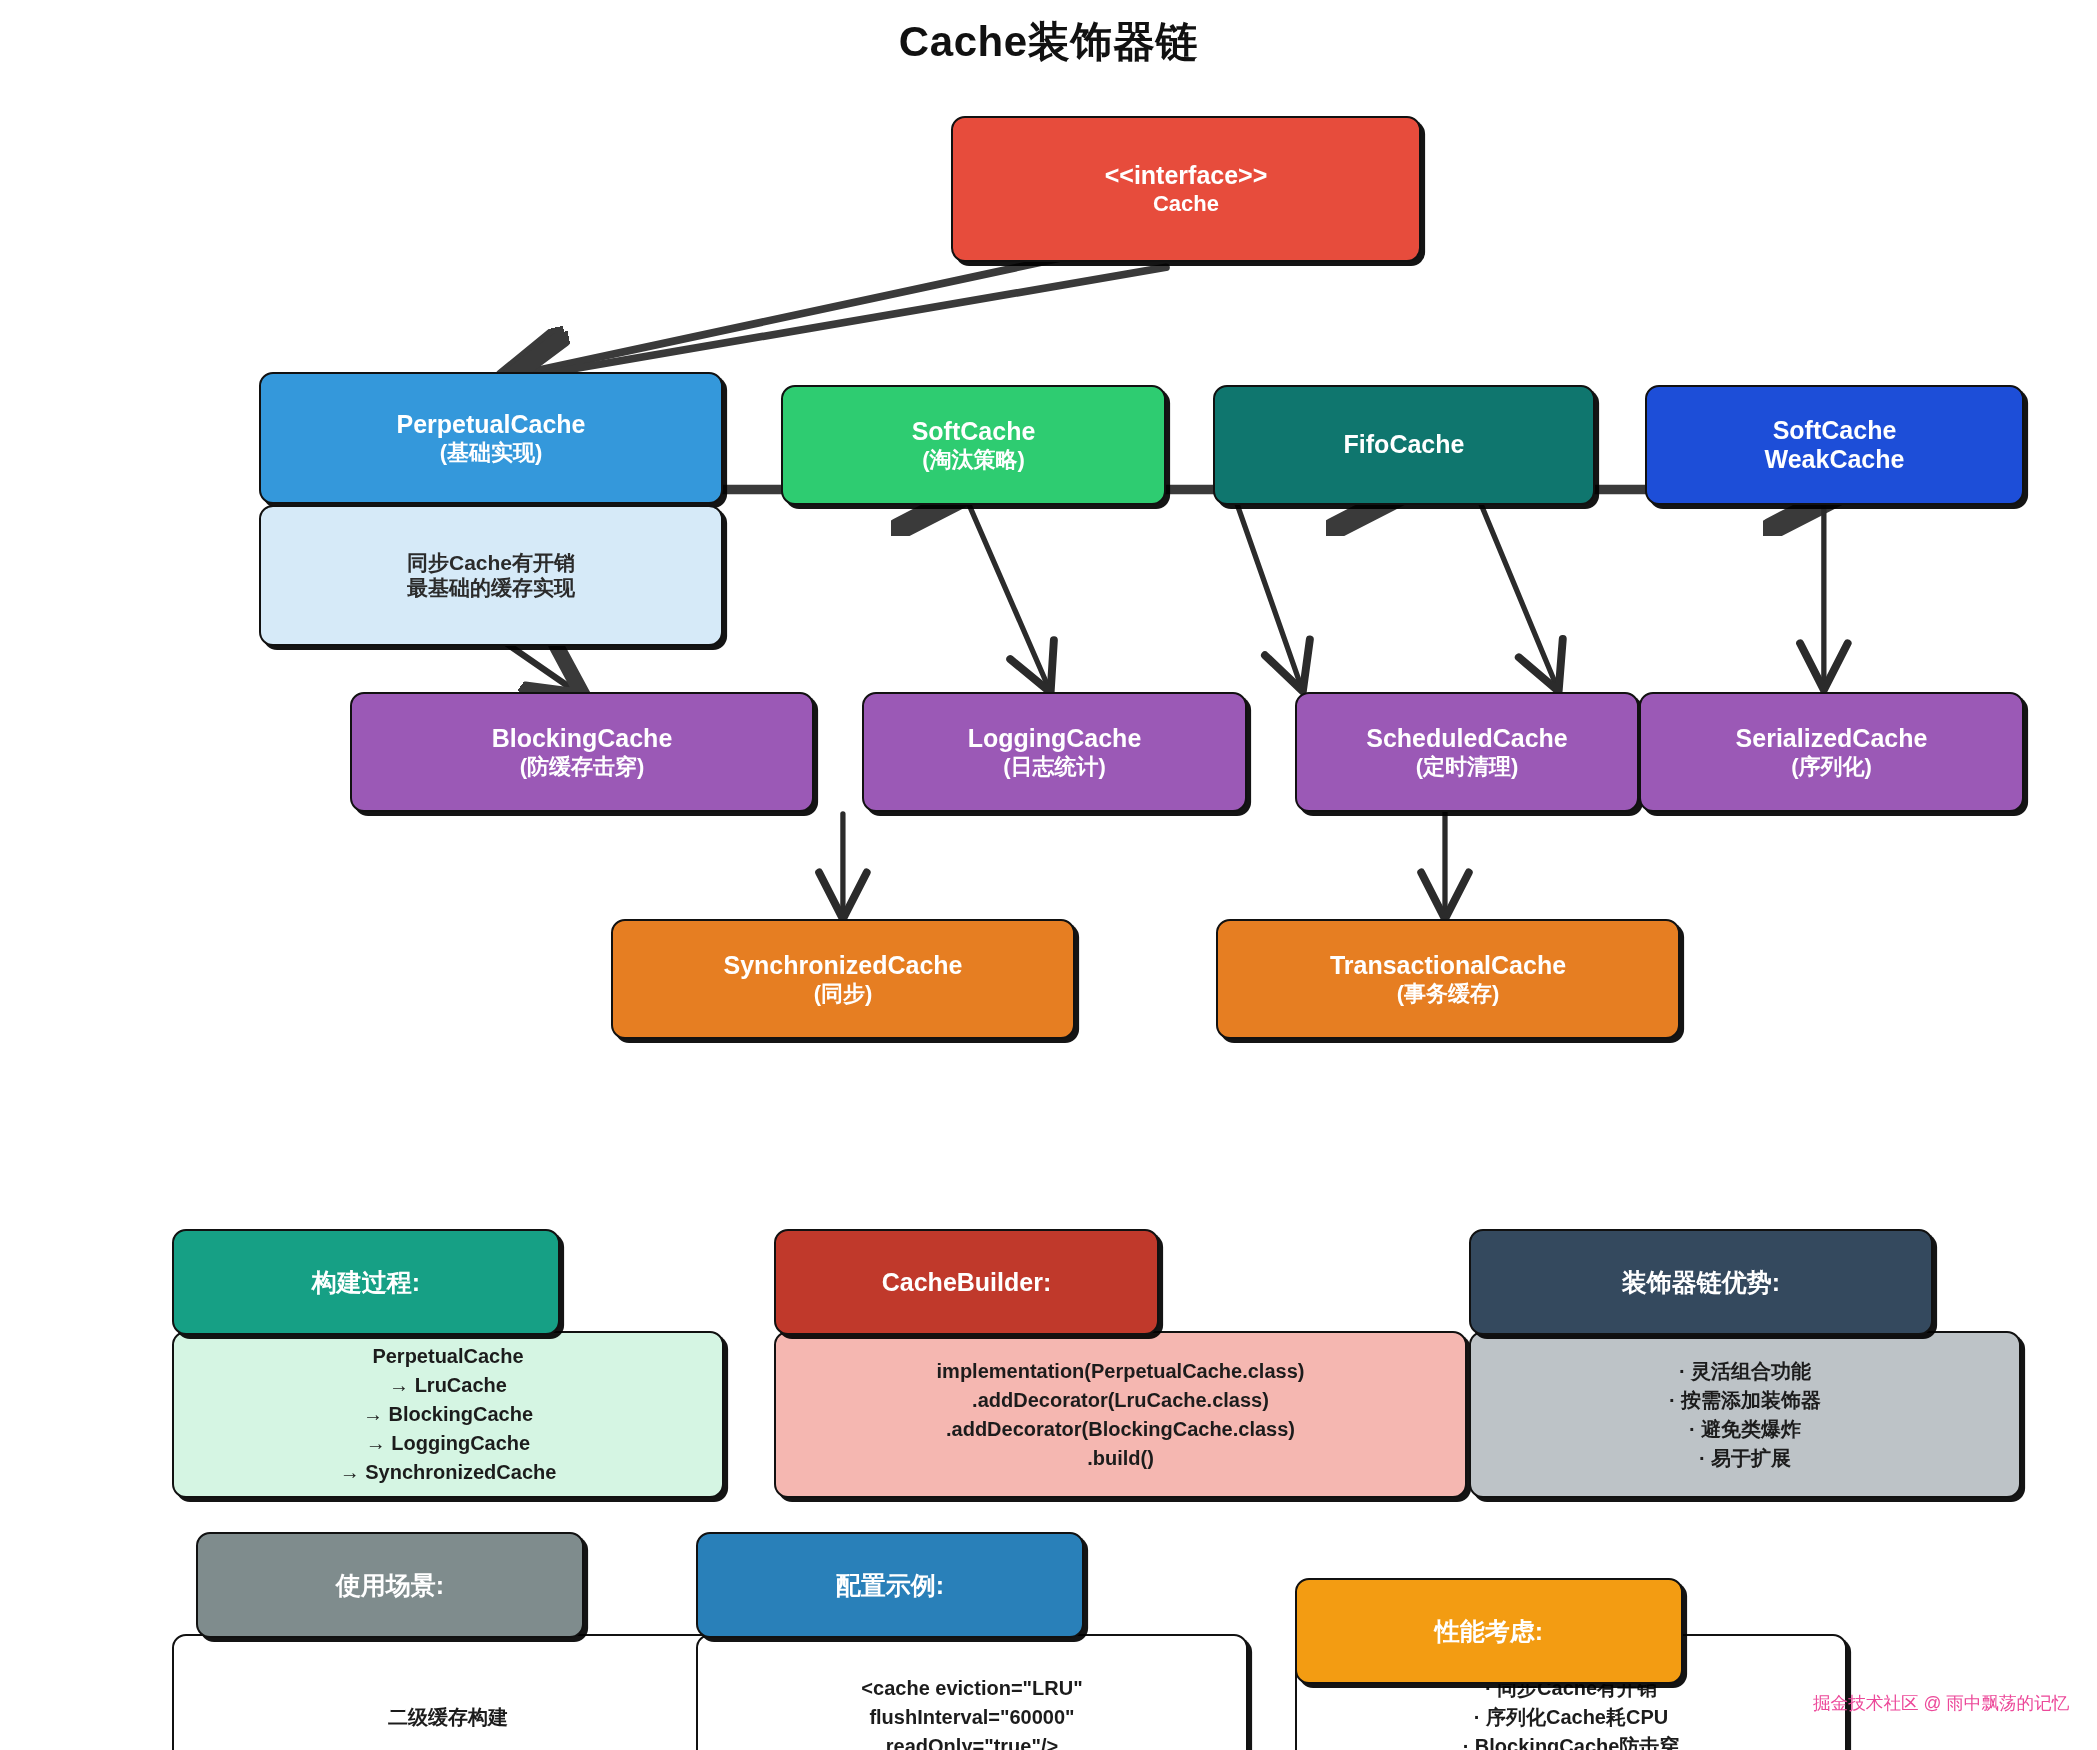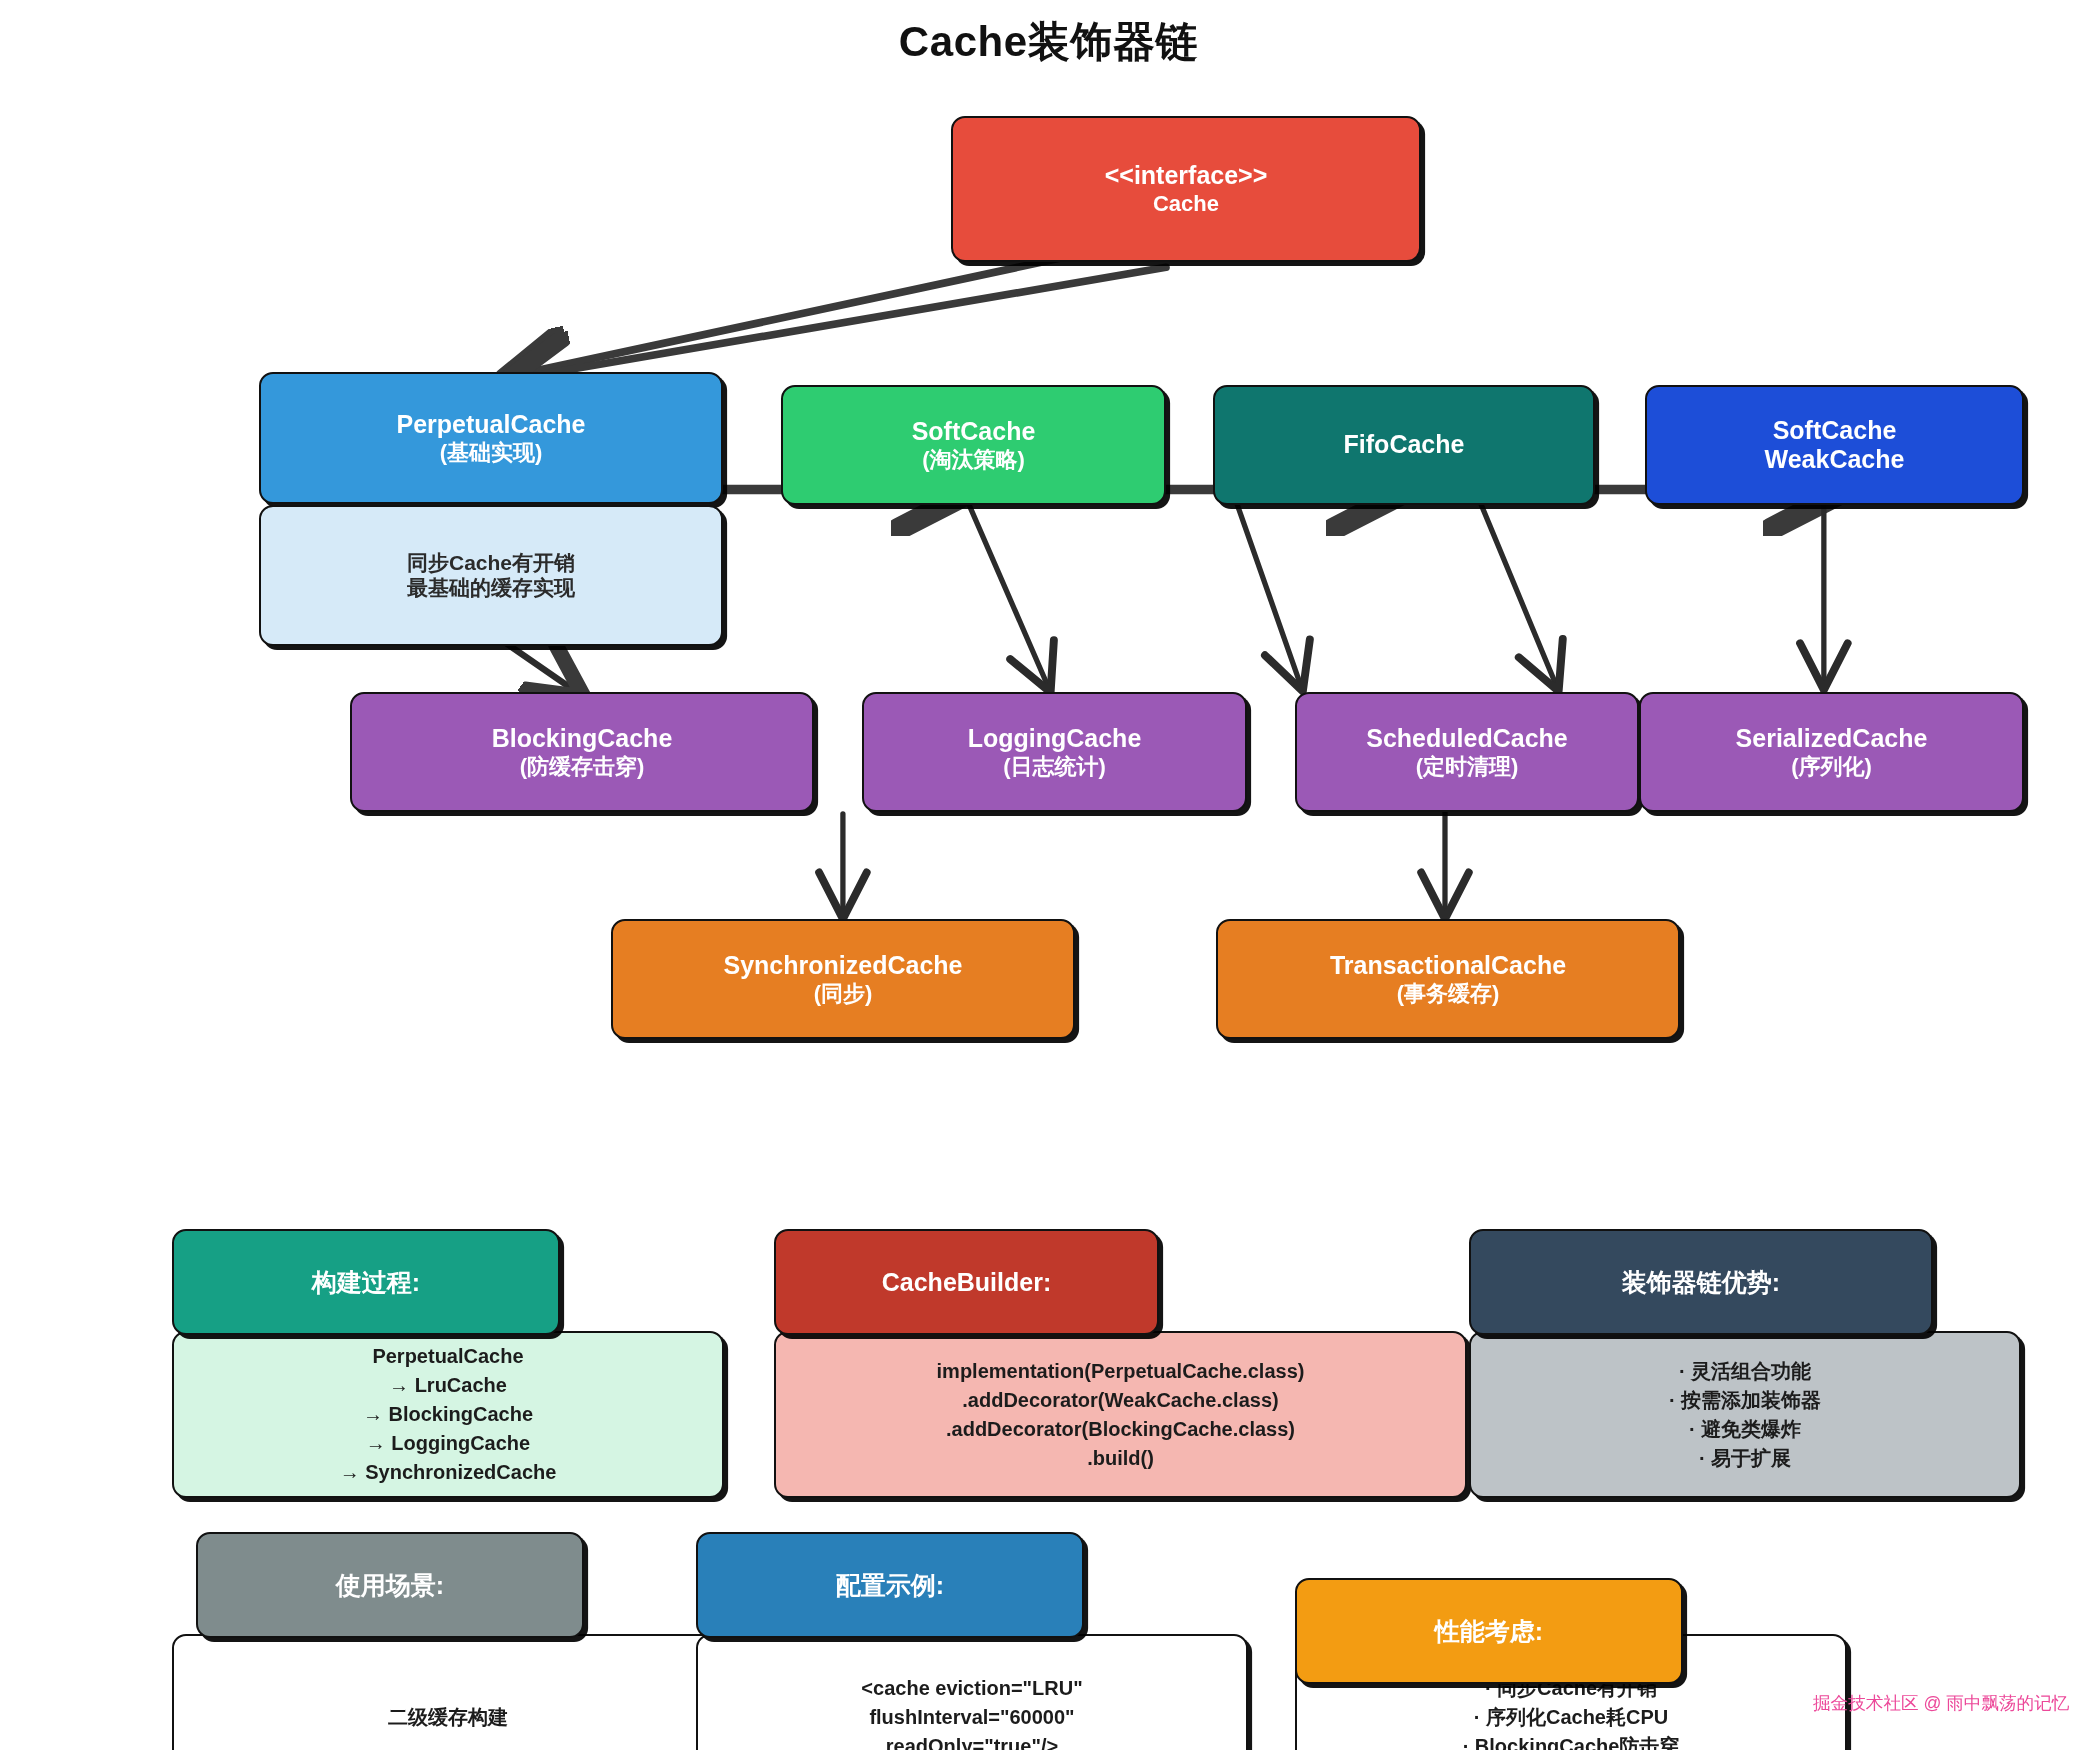--- a/index.html
+++ b/index.html
@@ -172,21 +172,21 @@
     <div>→ BlockingCache</div>
     <div>→ LoggingCache</div>
     <div>→ SynchronizedCache</div>
   </div>
 
   <div class="panel-head" style="left:774px;top:1229px;width:385px;height:106px;background:#C0392B;">
     <span>CacheBuilder:</span>
   </div>
   <div class="panel-body" style="left:774px;top:1331px;width:693px;height:167px;background:#F5B7B1;">
     <div>implementation(PerpetualCache.class)</div>
-    <div>.addDecorator(WeakCache.class)</div>
+    <div>.addDecorator(LruCache.class)</div>
     <div>.addDecorator(BlockingCache.class)</div>
     <div>.build()</div>
   </div>
 
   <div class="panel-head" style="left:1469px;top:1229px;width:464px;height:106px;background:#34495E;">
     <span>装饰器链优势:</span>
   </div>
   <div class="panel-body" style="left:1469px;top:1331px;width:552px;height:167px;background:#BDC3C7;">
     <div>· 灵活组合功能</div>
     <div>· 按需添加装饰器</div>

